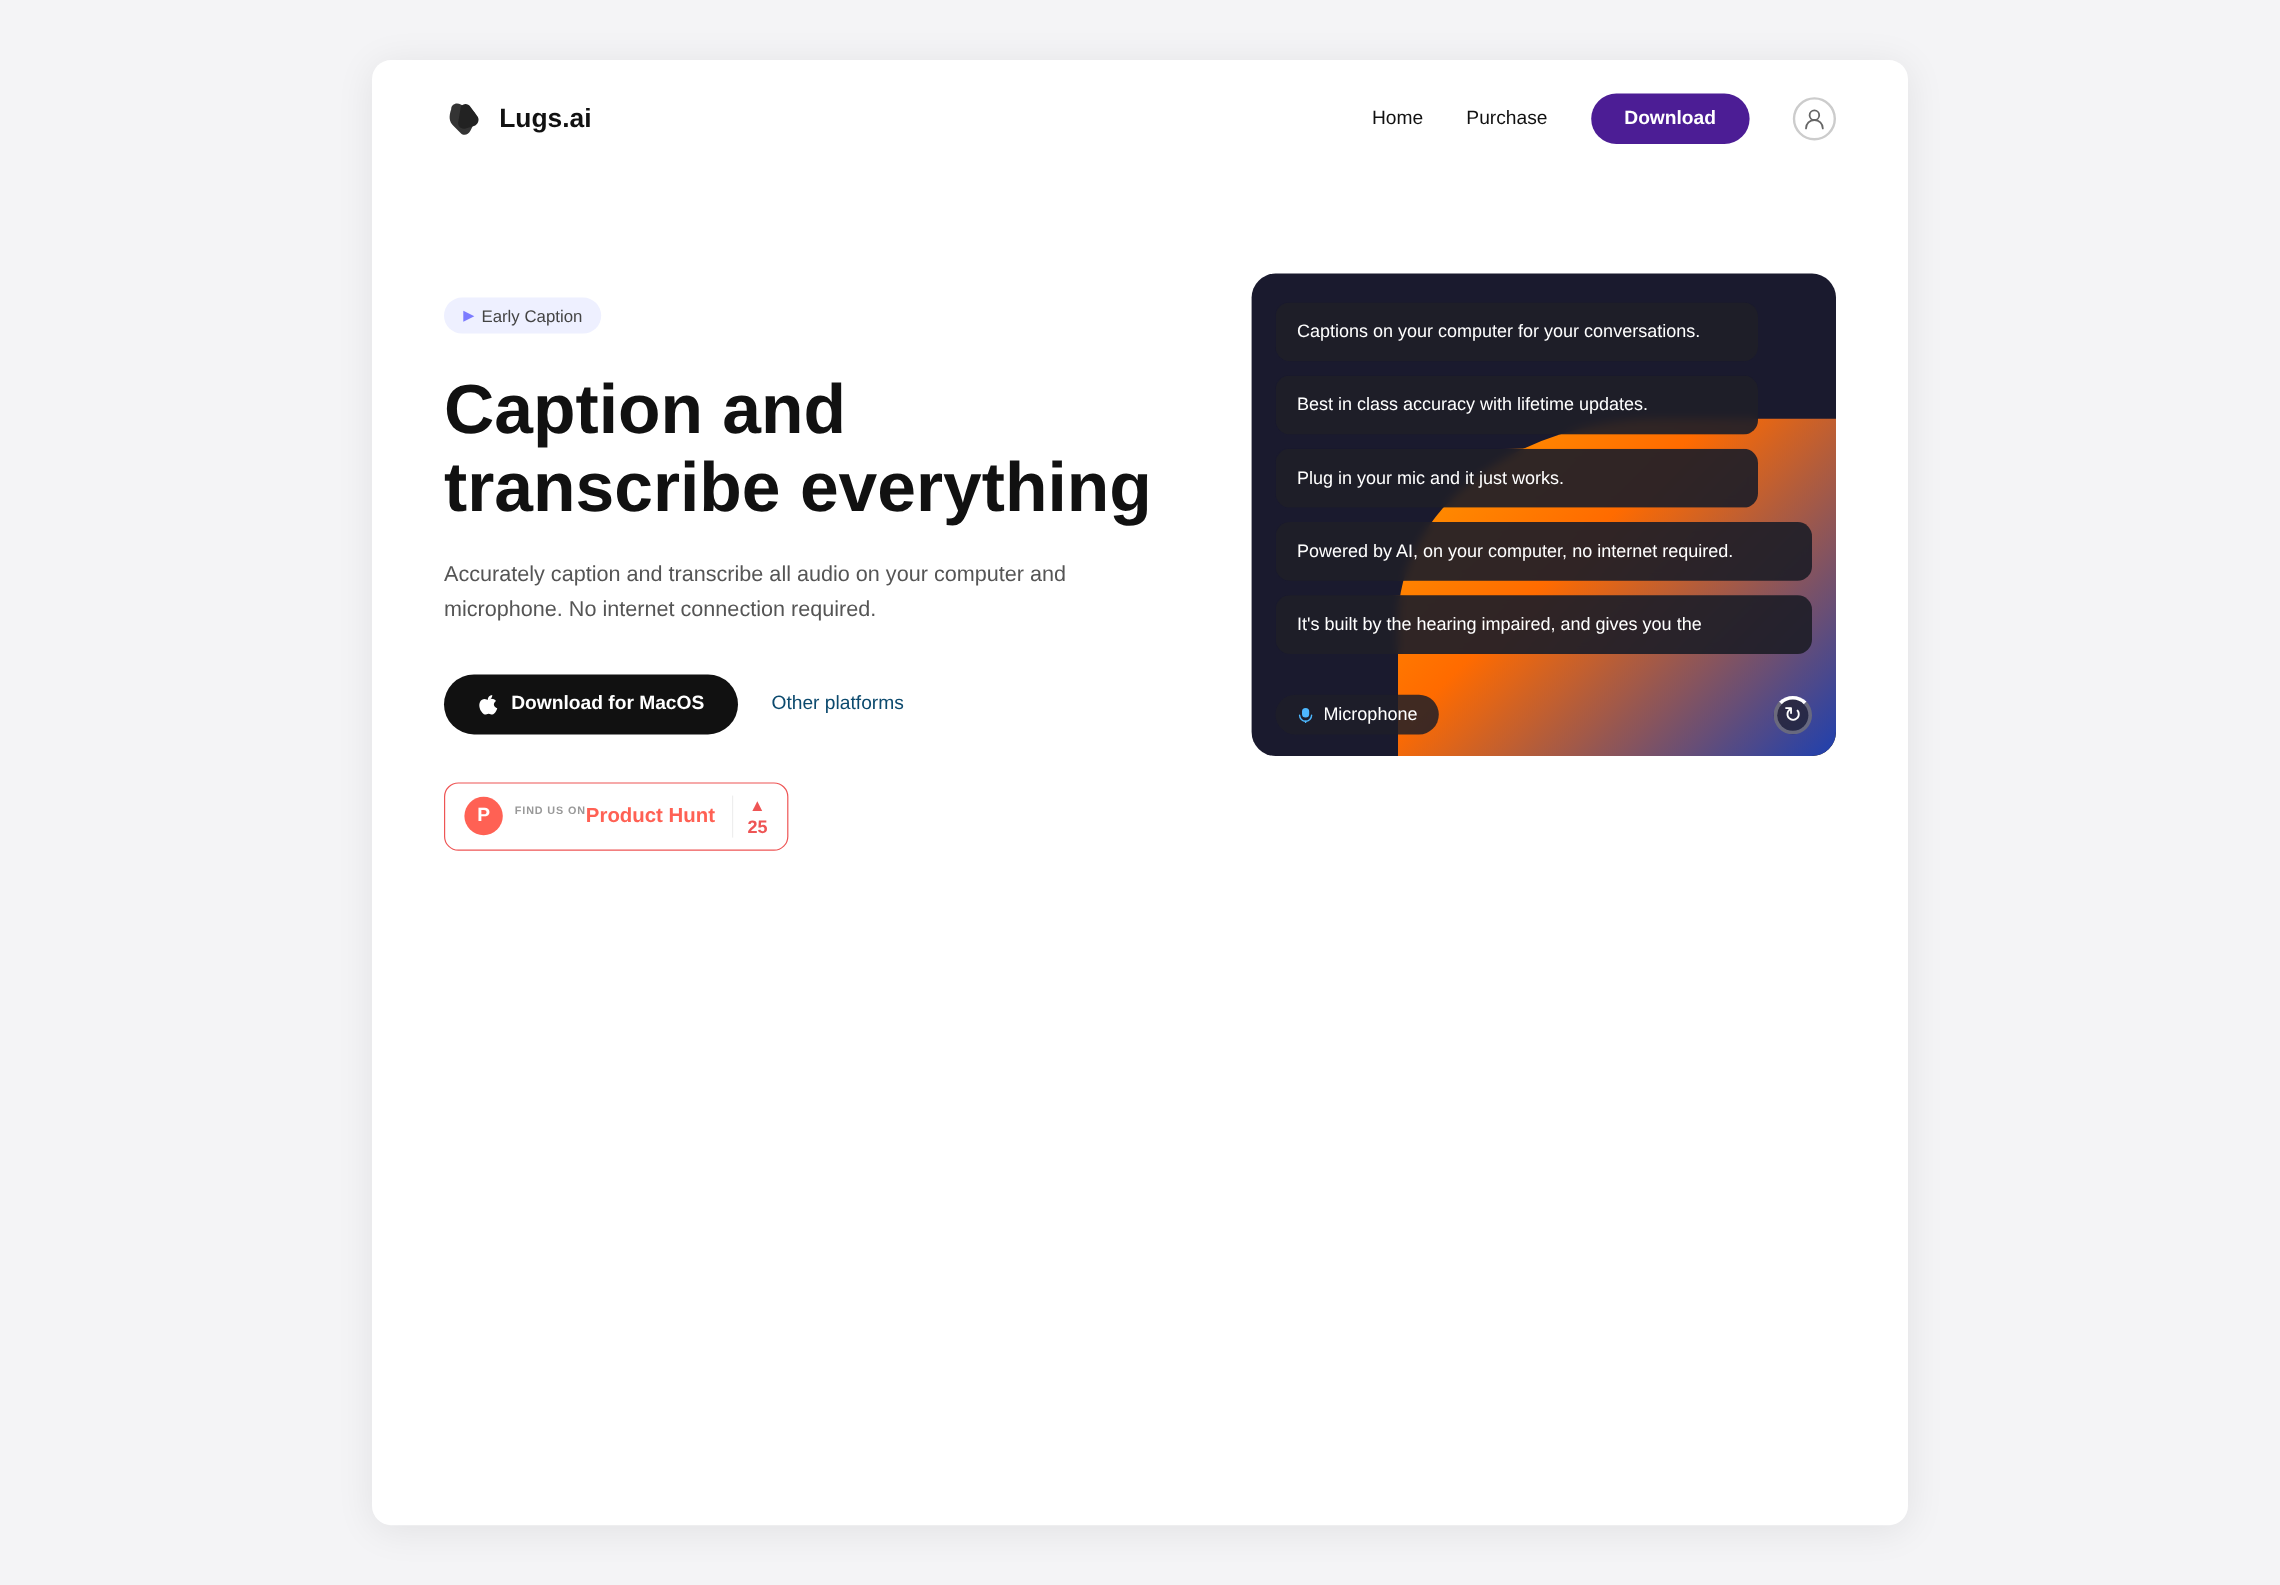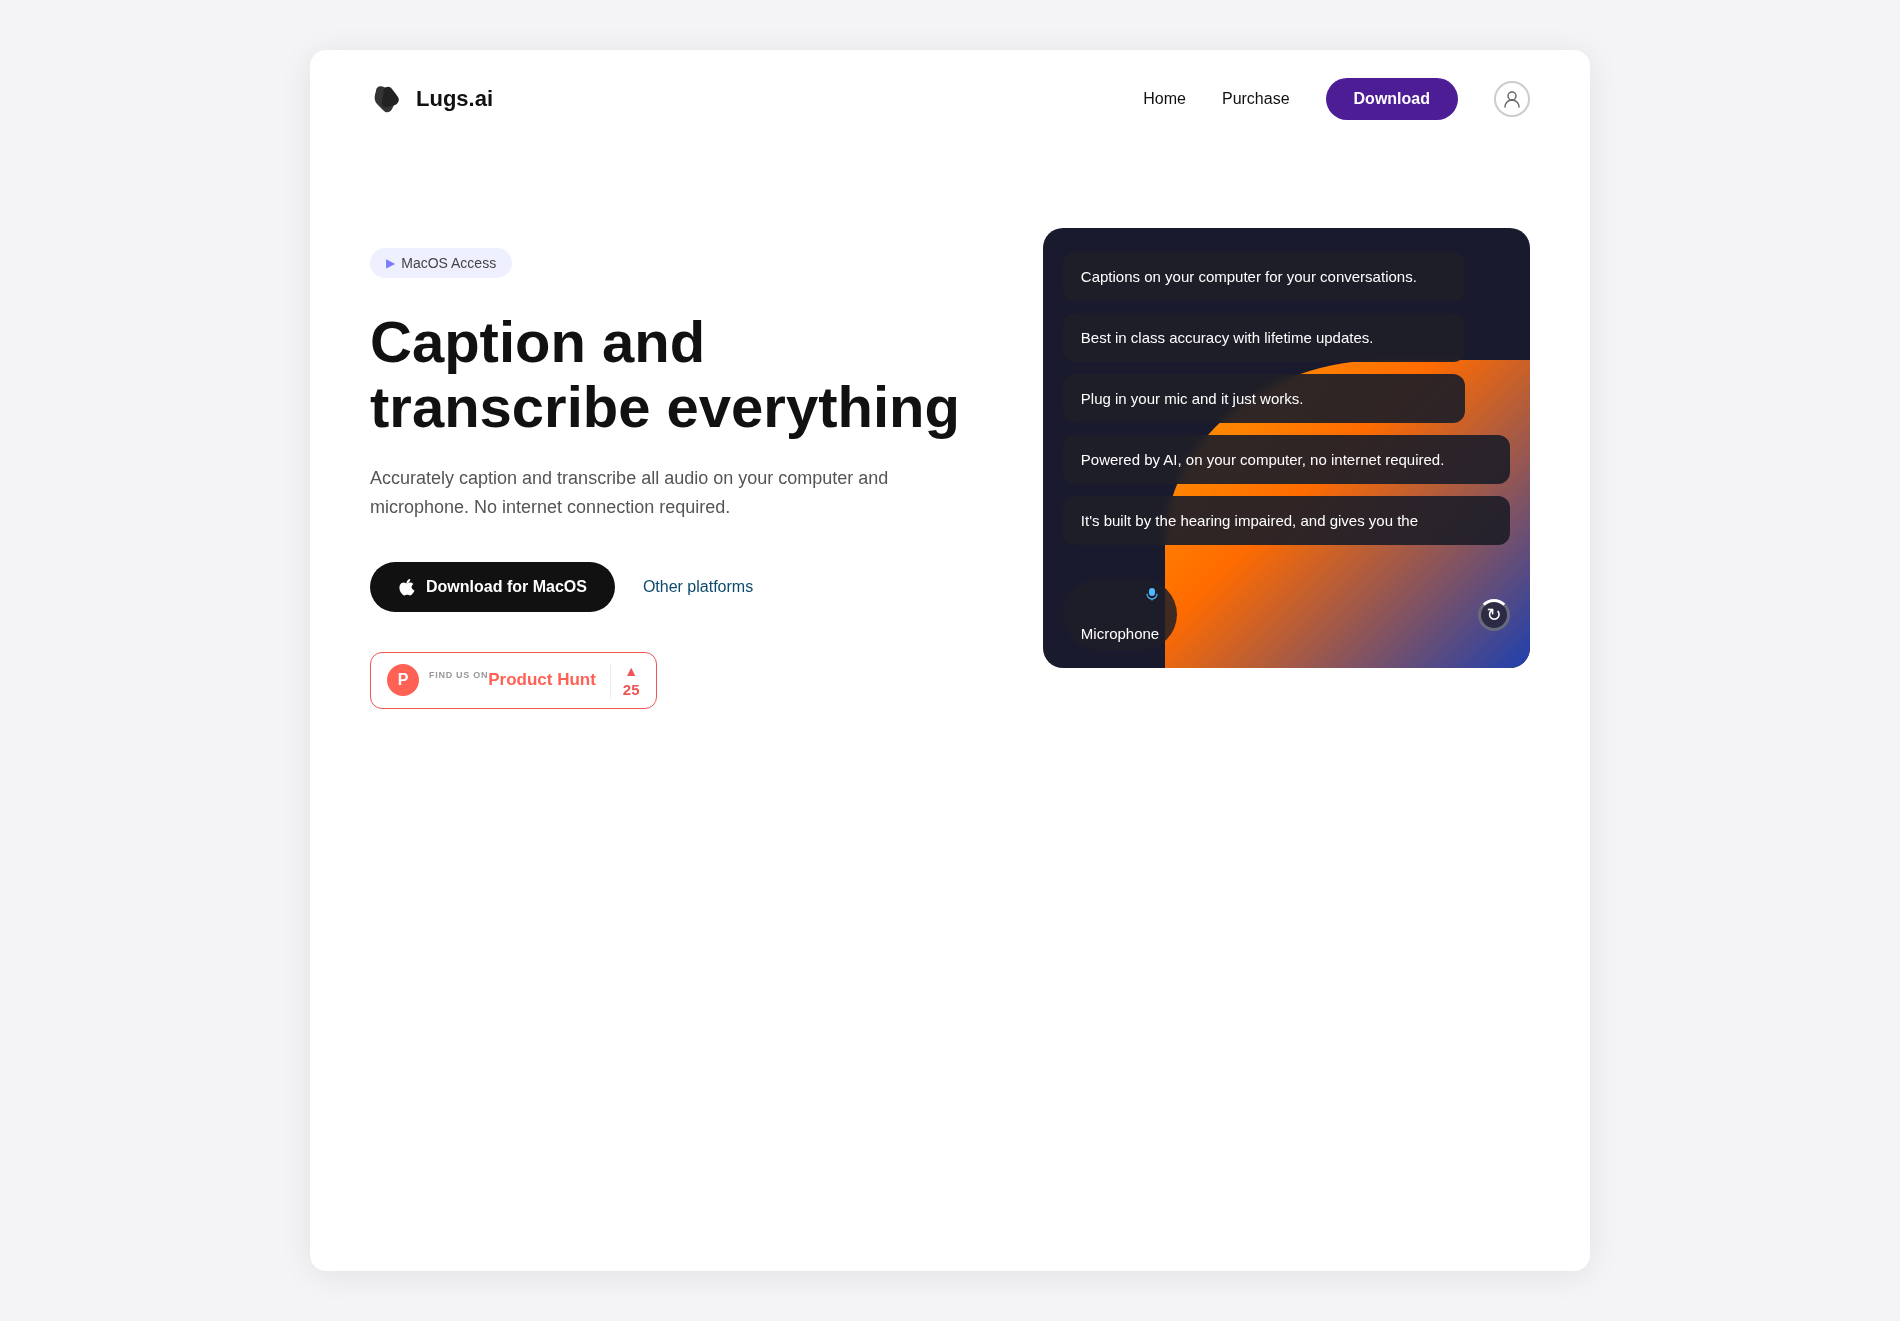--- a/index.html
+++ b/index.html
@@ -255,29 +255,28 @@
     .demo-footer {
       position: relative;
       z-index: 1;
       display: flex;
       align-items: center;
       justify-content: space-between;
       padding: 14px 20px 18px 20px;
     }
     .mic-indicator {
       display: flex;
-      align-items: flex-end;
-      gap: 24px;
+      align-items: center;
+      gap: 8px;
       background: rgba(30,30,40,0.85);
       border-radius: 50px;
       padding: 8px 18px;
       color: #fff;
       font-size: 15px;
       font-weight: 500;
-      flex-direction: column;
     }
     .loading-spinner {
       width: 32px;
       height: 32px;
       border: 3px solid rgba(255,255,255,0.3);
       border-top-color: #fff;
       border-radius: 50%;
       background: rgba(30,30,40,0.7);
       display: flex;
       align-items: center;
@@ -311,21 +310,21 @@
           <path d="M3 18c0-3.866 3.134-7 7-7s7 3.134 7 7" stroke="#666" stroke-width="1.5" stroke-linecap="round"></path>
         </svg>
       </div>
     </div>
   </nav>
 
   <section class="hero">
     <div class="hero-left">
       <div class="early-access-badge">
         <span class="badge-arrow">▶</span>
-        <span>MacOS Access</span>
+        <span>Early Caption</span>
       </div>
       <h1 class="hero-title">Caption and transcribe everything</h1>
       <p class="hero-subtitle">Accurately caption and transcribe all audio on your computer and microphone. No internet connection required.</p>
       <div class="hero-cta-row">
         <button class="download-macos-btn">
           <svg width="18" height="18" viewBox="0 0 18 18" fill="none" xmlns="http://www.w3.org/2000/svg">
             <path d="M13.5 9.5c0-2.2 1.8-3.3 1.9-3.4-1-1.5-2.6-1.7-3.2-1.7-1.4-.1-2.7.8-3.4.8-.7 0-1.8-.8-3-.8-1.5 0-2.9.9-3.7 2.3C.7 9.3 1.7 13 3.3 15.1c.8 1.1 1.7 2.4 2.9 2.3 1.2 0 1.6-.7 3-.7 1.4 0 1.8.7 3 .7 1.3 0 2.1-1.2 2.9-2.3.9-1.3 1.2-2.6 1.3-2.7-.1-.1-2.9-1.1-2.9-3.9z" fill="#fff"></path>
             <path d="M11.2 4.1c.6-.8 1.1-1.9 1-3-.9 0-2.1.6-2.7 1.4-.6.7-1.1 1.8-.9 2.9 1 .1 2-.5 2.6-1.3z" fill="#fff"></path>
           </svg>
           <span>Download for MacOS</span>

